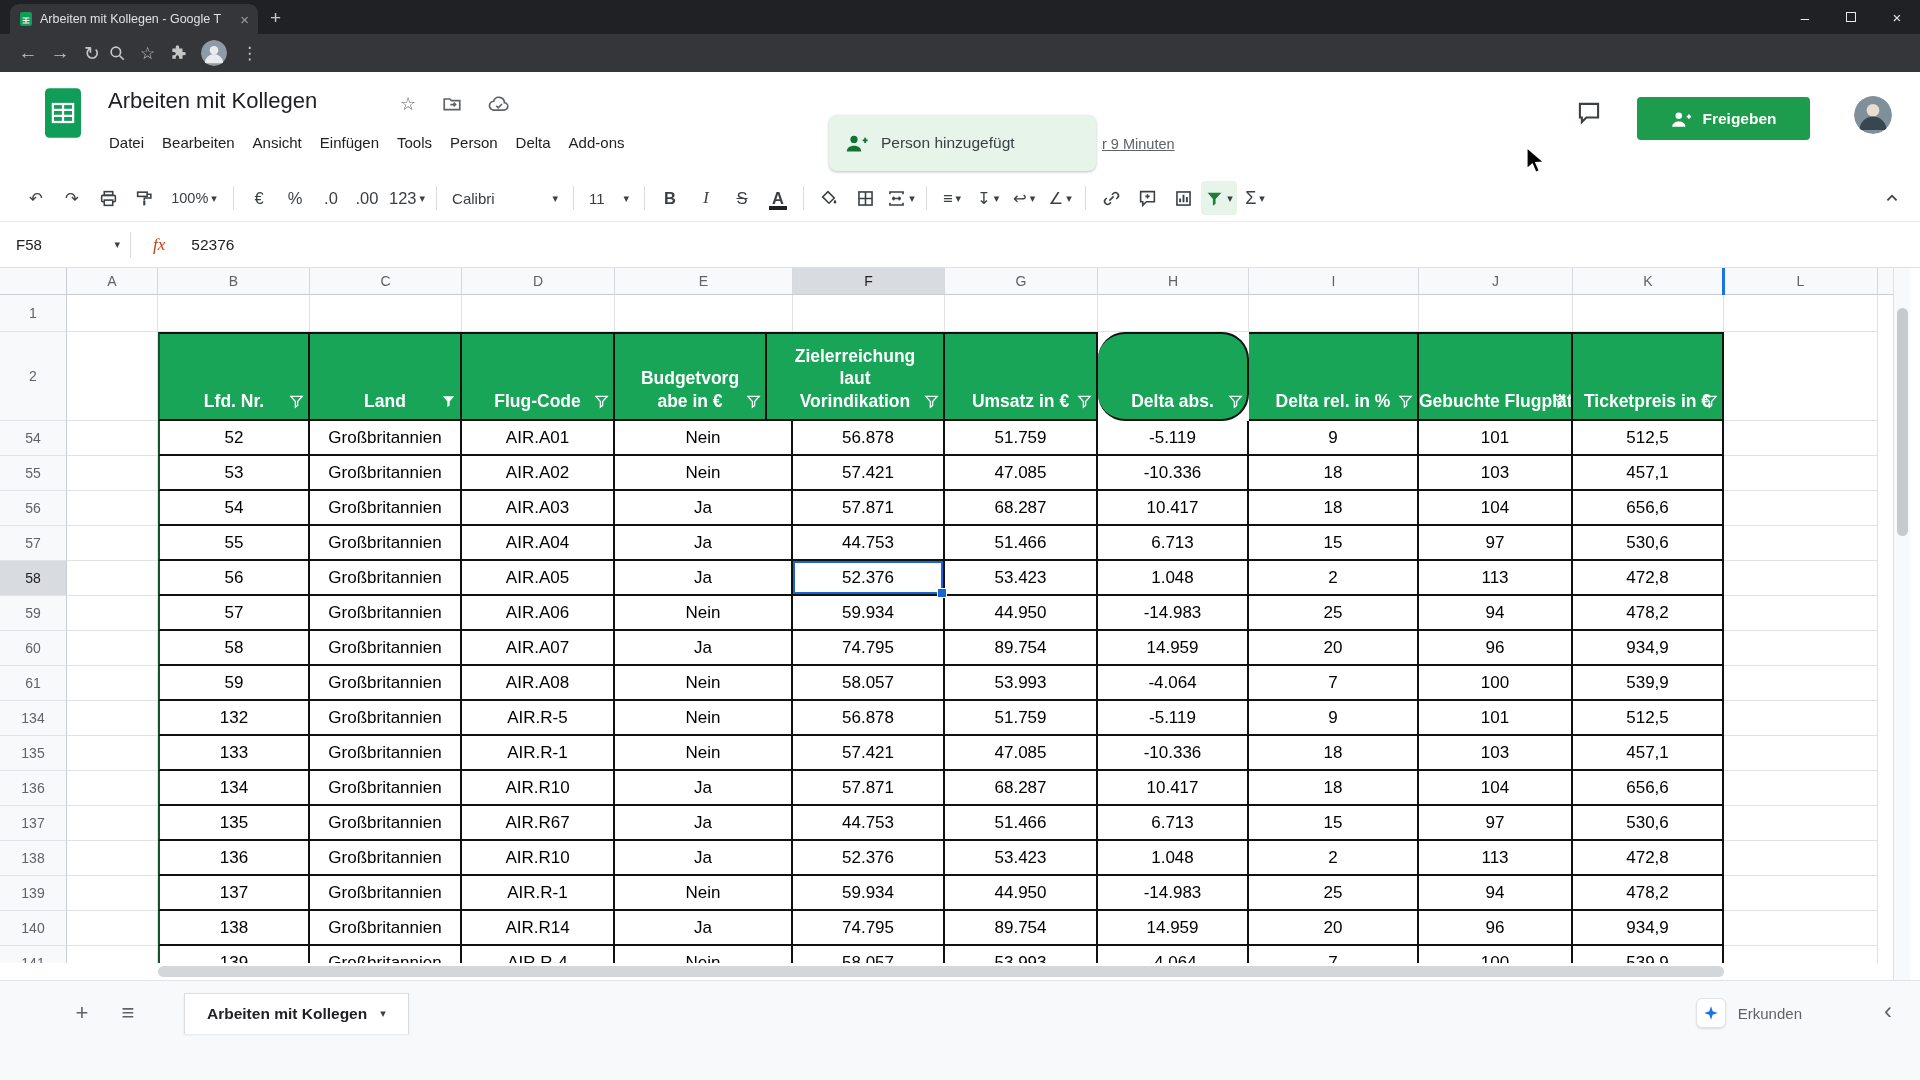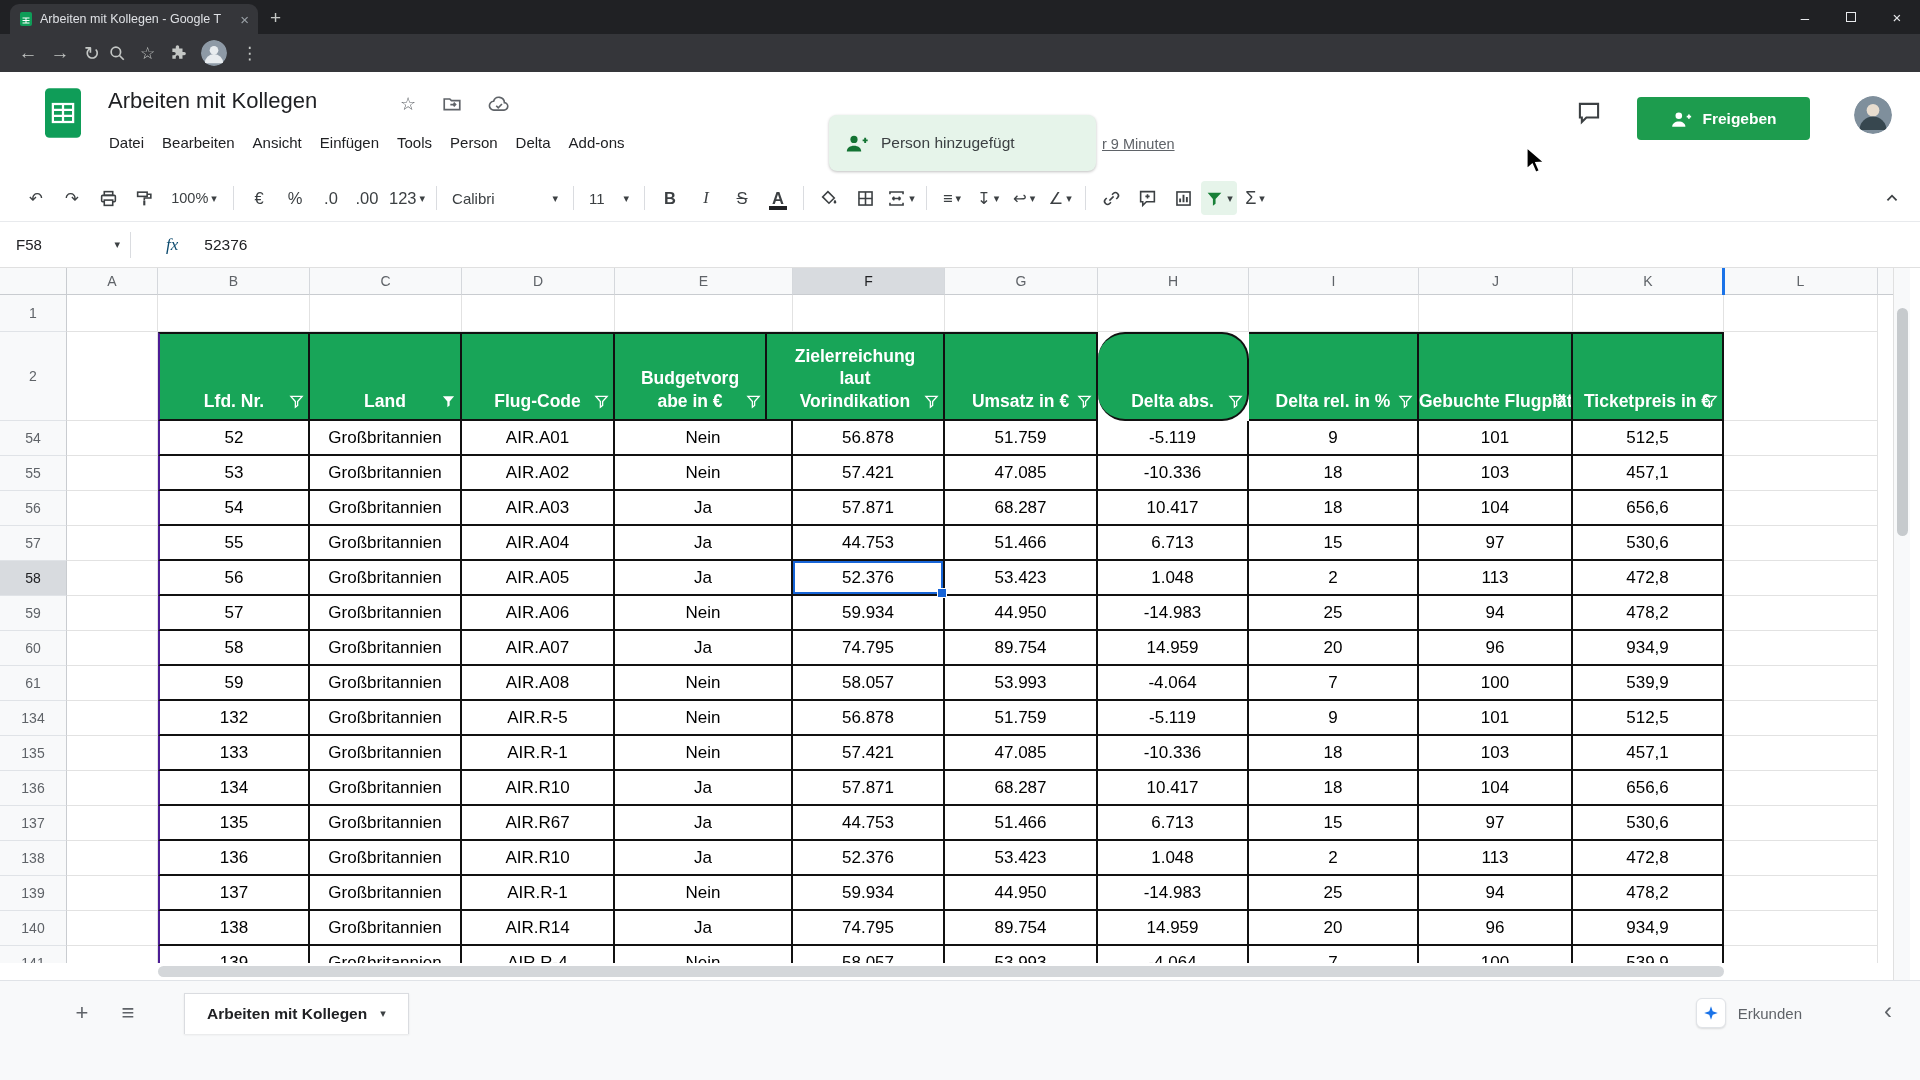--- a/index.html
+++ b/index.html
@@ -56,40 +56,40 @@
   .acolor::after { content:""; position:absolute; left:9px; right:9px; bottom:5px; height:4px; background:#202124; }
   .filter-active { background:#e6f4ea; }
   .sigma { font-size:18px; }
   .tb-spacer { flex:1; }
 
   
   .formulabar { position:absolute; top:222px; left:0; width:1920px; height:46px; background:#fff; border-bottom:1px solid #e0e0e0; display:flex; align-items:center; }
   .namebox { width:130px; height:100%; display:flex; align-items:center; padding:0 10px 0 16px; font-size:15px; color:#202124; }
   .namebox .caret { margin-left:auto; }
   .fbar-sep { width:1px; height:26px; background:#dadce0; }
-  .fx { font-family:"Liberation Serif", serif; font-style:italic; color:#0c4a6e; font-size:17px; margin:0 26px 0 35px; }
+  .fx { font-family:"Liberation Serif", serif; font-style:italic; color:#c2410c; font-size:17px; margin:0 26px 0 22px; }
   .fvalue { font-size:15.5px; color:#202124; }
 
   
   .grid { position:absolute; top:268px; left:0; width:1893px; height:695px; overflow:hidden; background:#fff; }
   .col-strip { display:flex; height:27px; }
   .corner { width:67px; flex:0 0 67px; background:#f8f9fa; border-right:1px solid #c9ccd0; border-bottom:1px solid #c9ccd0; }
   .col-headers { display:flex; flex:1; }
   .col-hdr { height:27px; background:#f8f9fa; border-right:1px solid #d5d8dc; border-bottom:1px solid #c9ccd0; display:flex; align-items:center; justify-content:center; font-size:14px; color:#5f6368; flex:0 0 auto; }
   .col-hdr.hl { background:#d8dbdf; color:#202124; }
   .col-filler { flex:1; background:#f8f9fa; border-bottom:1px solid #c9ccd0; }
   .range-line { position:absolute; left:1722px; top:0; width:3px; height:27px; background:#1a73e8; z-index:4; }
   .rows { height:668px; overflow:hidden; }
   .grid-row { display:flex; }
   .row-hdr { width:67px; flex:0 0 67px; background:#f8f9fa; border-right:1px solid #c9ccd0; border-bottom:1px solid #e0e3e7; display:flex; align-items:center; justify-content:center; font-size:14px; color:#5f6368; }
   .row-hdr.hl { background:#d8dbdf; color:#202124; }
   .cell { flex:0 0 auto; display:flex; align-items:center; justify-content:center; font-size:17px; color:#000; overflow:hidden; background:#fff; }
   .cell.empty { border-right:1px solid #e2e2e2; border-bottom:1px solid #e2e2e2; }
   .cell.tdata { border-right:2px solid #111; border-bottom:2px solid #111; }
-  .cell.first { border-left:2px solid #4c1d95; }
+  .cell.first { border-left:2px solid #14532d; }
   .cell.thead { background:#18a558; border-right:2px solid #111; border-bottom:2px solid #111; border-top:2px solid #111; position:relative; align-items:flex-end; padding-bottom:7px; }
   .thead-label { width:100%; text-align:center; color:#fff; font-weight:700; font-size:17.5px; line-height:1.28; }
   .thead-label.clip { white-space:nowrap; }
   .funnel { position:absolute; right:4px; bottom:10px; width:15px; height:15px; }
   .cell.sel { box-shadow:inset 0 0 0 2px #1765d8; position:relative; z-index:2; overflow:visible; }
   .cell.sel::after { content:""; position:absolute; right:-4px; bottom:-4px; width:8px; height:8px; background:#1765d8; border:1.5px solid #fff; z-index:3; }
   .row-filler { flex:1; background:#fff; }
 
   
   .vscroll { position:absolute; left:1893px; top:268px; width:17px; height:712px; background:#f8f9fa; border-left:1px solid #e0e0e0; }

